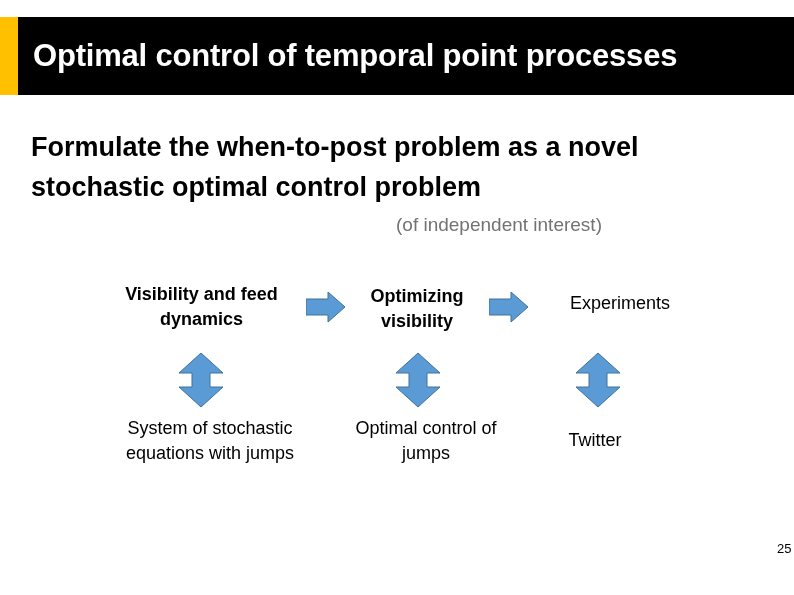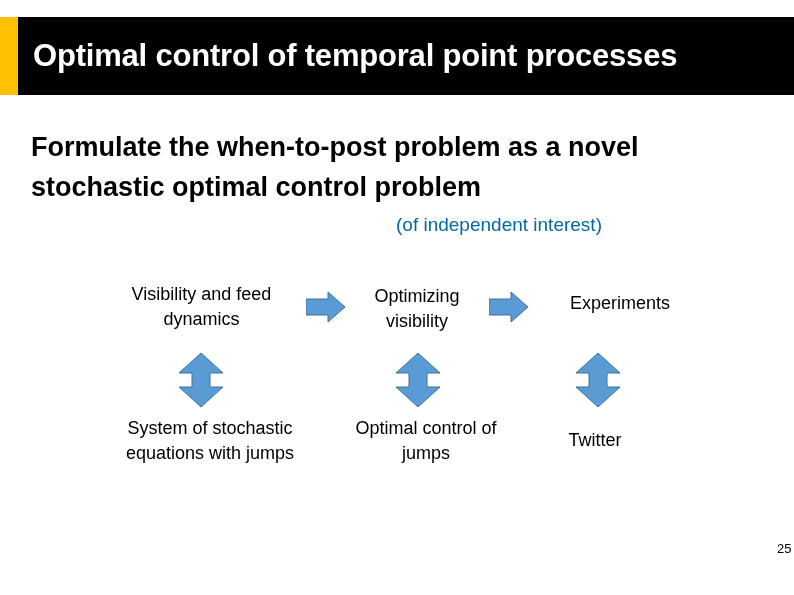--- a/index.html
+++ b/index.html
@@ -54,42 +54,42 @@
     width: 700px;
     color: #000000;
     font-size: 27px;
     font-weight: bold;
     line-height: 40px;
   }
   .subnote {
     position: absolute;
     left: 396px;
     top: 214px;
-    color: #0369a1;
+    color: #737373;
     font-size: 19px;
     font-weight: normal;
     white-space: nowrap;
   }
 
   
   .diagram {
     position: absolute;
     left: 0;
     top: 0;
     width: 794px;
     height: 595px;
   }
   .node {
     position: absolute;
     text-align: center;
     color: #000000;
     font-size: 18px;
     line-height: 25px;
   }
-  .node.bold { font-weight: normal; }
+  .node.bold { font-weight: bold; }
 
   .n-vis      { left: 103px; top: 282px; width: 197px; }
   .n-optvis   { left: 343px; top: 284px; width: 148px; }
   .n-exp      { left: 518px; top: 291px; width: 152px; text-align: right; }
   .n-sys      { left: 96px; top: 416px; width: 228px; }
   .n-optctrl  { left: 330px; top: 416px; width: 192px; }
   .n-twitter  { left: 525px; top: 428px; width: 140px; }
 
   .arrow {
     position: absolute;

